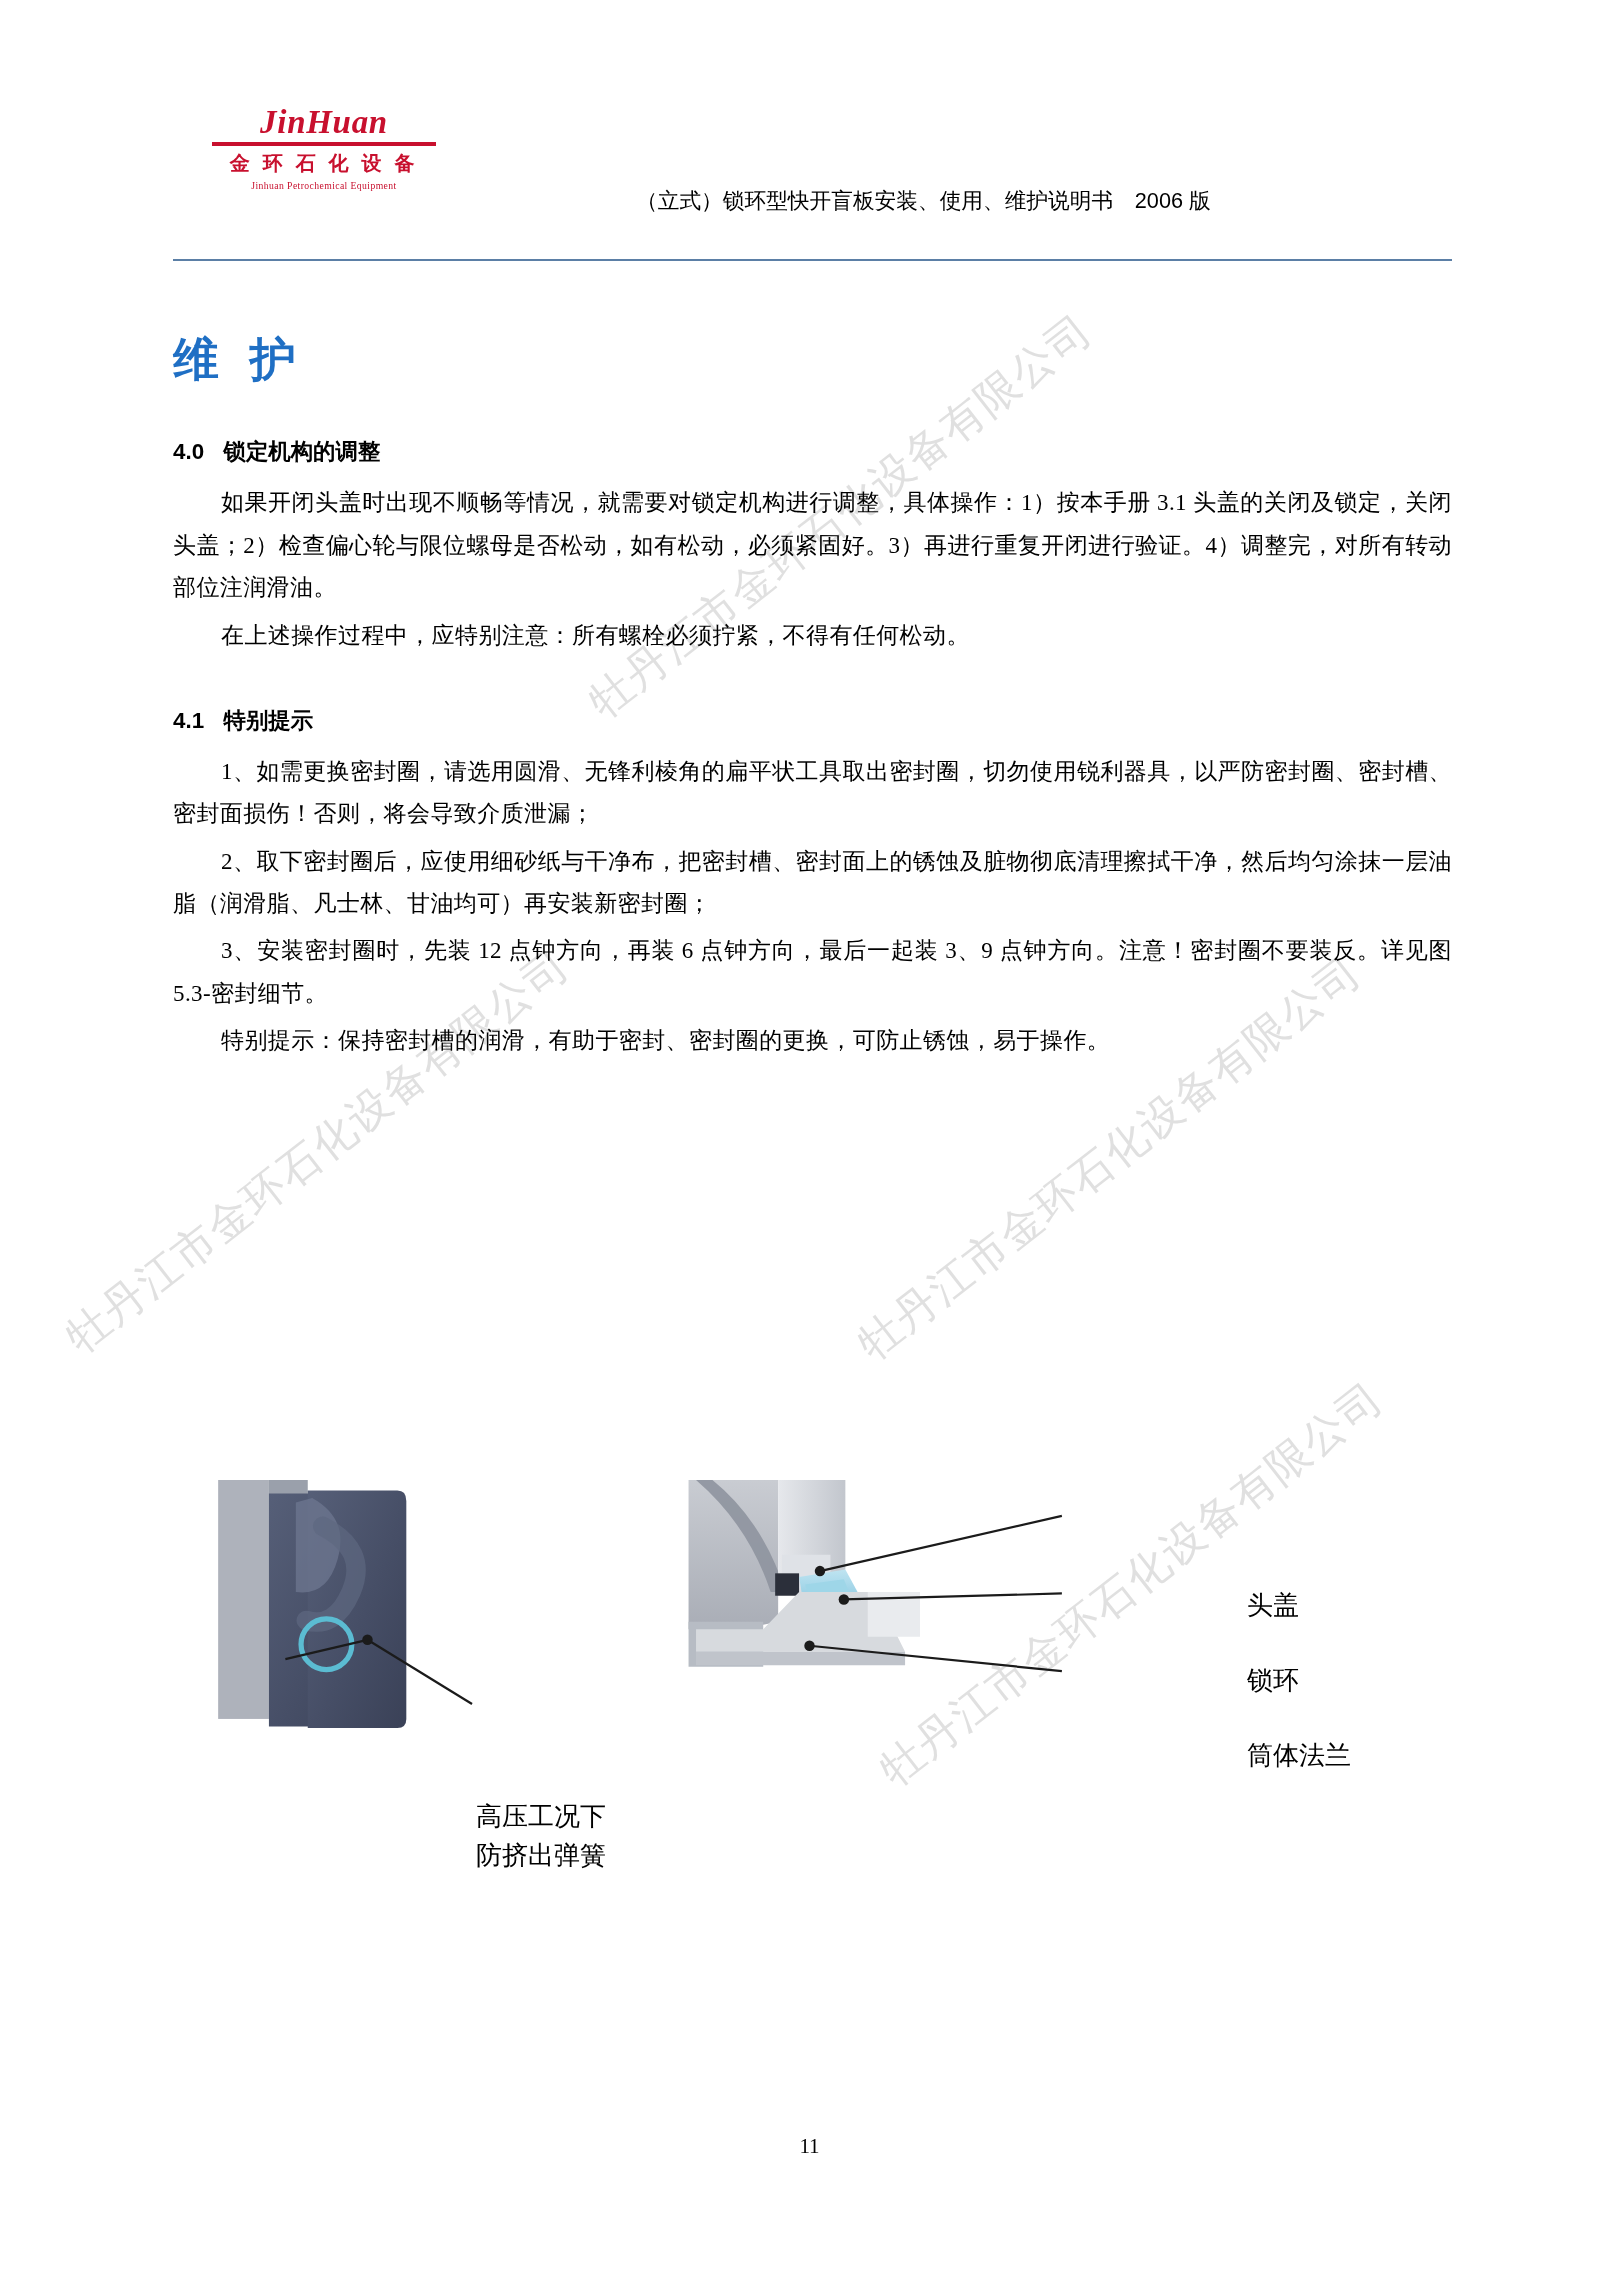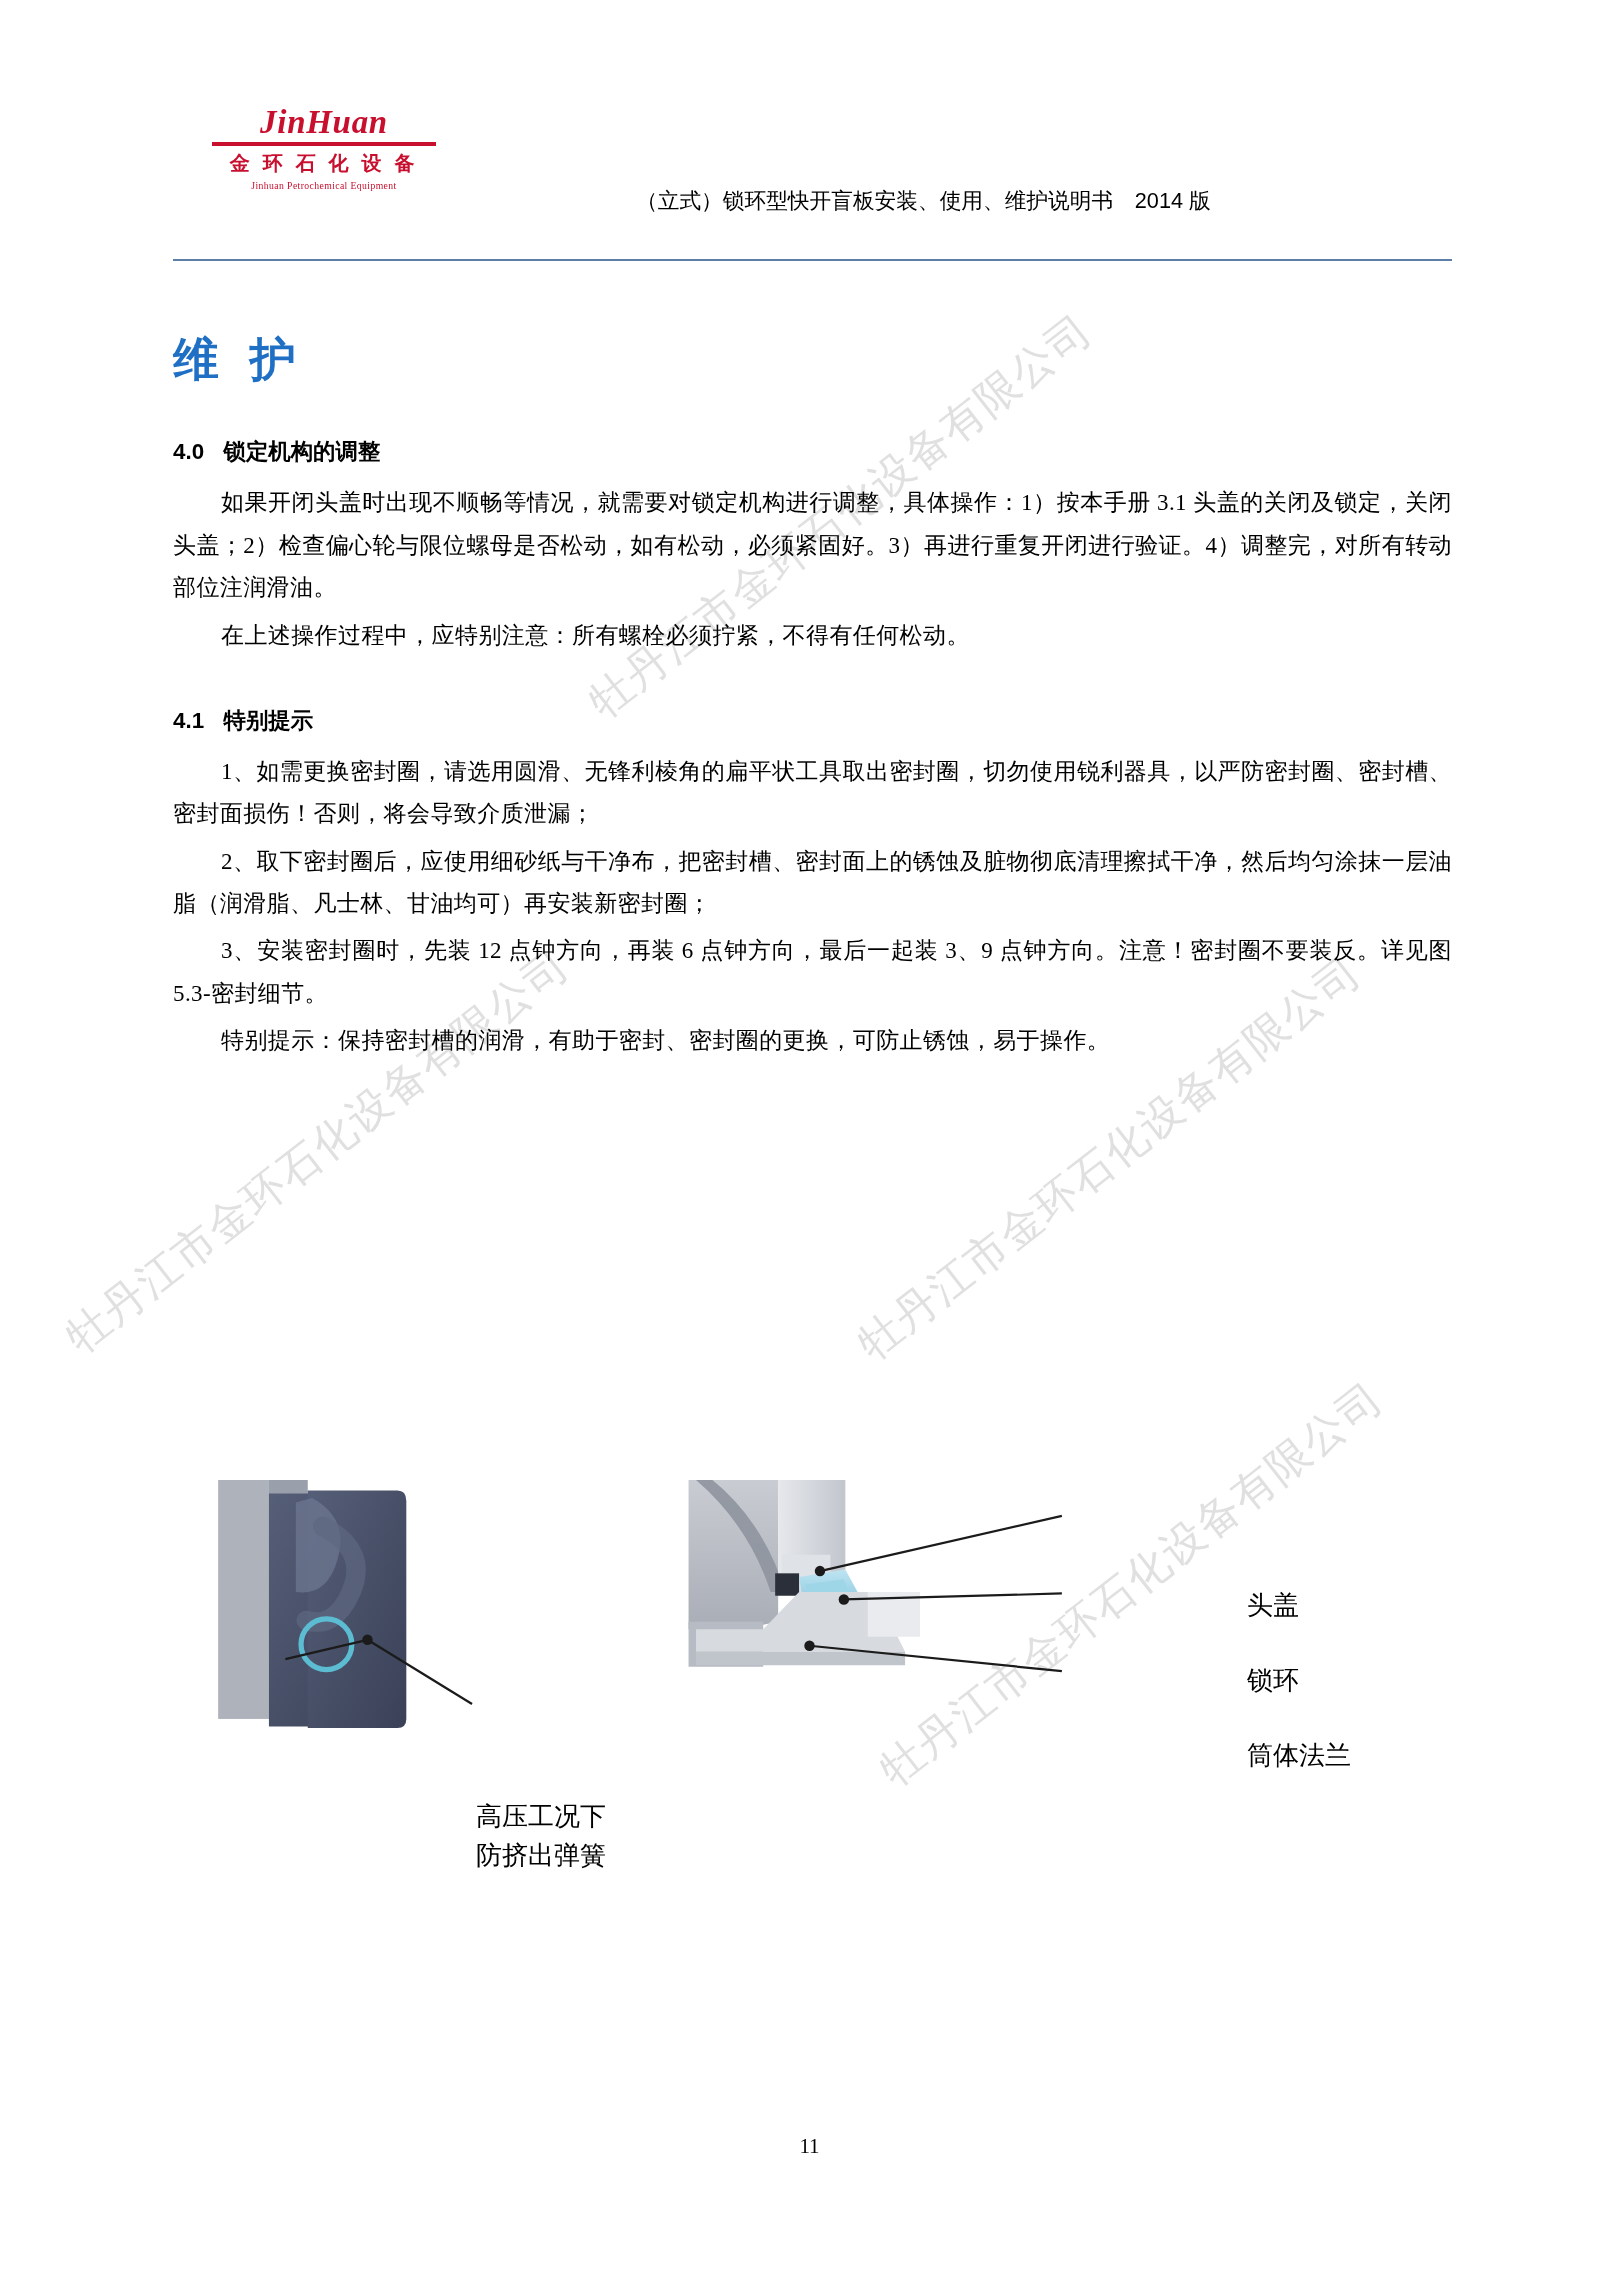--- a/index.html
+++ b/index.html
@@ -182,21 +182,21 @@
 
 <div class="page">
 
   <div class="header">
     <div class="logo-block">
       <div class="logo-script">JinHuan</div>
       <div class="logo-rule"></div>
       <div class="logo-cn">金 环 石 化 设 备</div>
       <div class="logo-en">Jinhuan Petrochemical Equipment</div>
     </div>
-    <div class="header-title">（立式）锁环型快开盲板安装、使用、维护说明书　2014 版</div>
+    <div class="header-title">（立式）锁环型快开盲板安装、使用、维护说明书　2006 版</div>
   </div>
   <div class="header-rule"></div>
 
   <div class="watermark wm1">牡丹江市金环石化设备有限公司</div>
   <div class="watermark wm2">牡丹江市金环石化设备有限公司</div>
   <div class="watermark wm3">牡丹江市金环石化设备有限公司</div>
   <div class="watermark wm4">牡丹江市金环石化设备有限公司</div>
 
   <div class="content">
 

